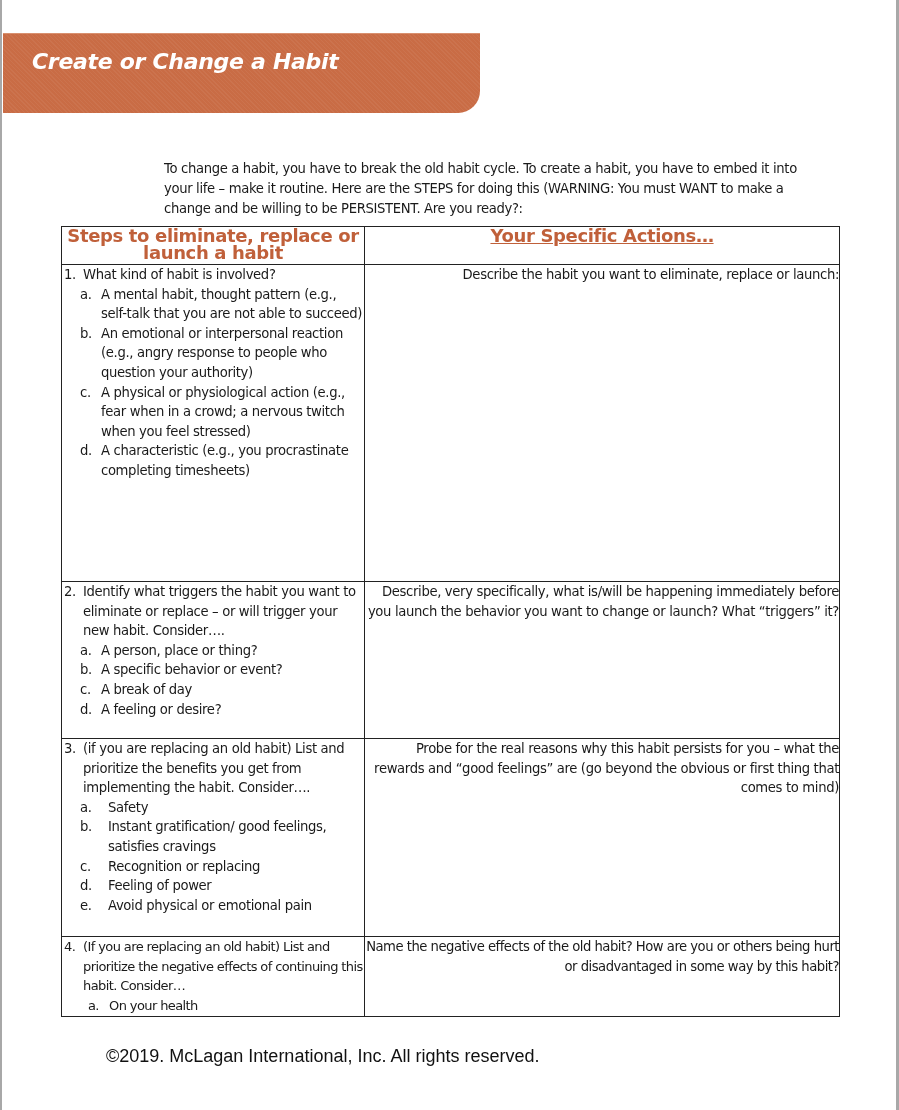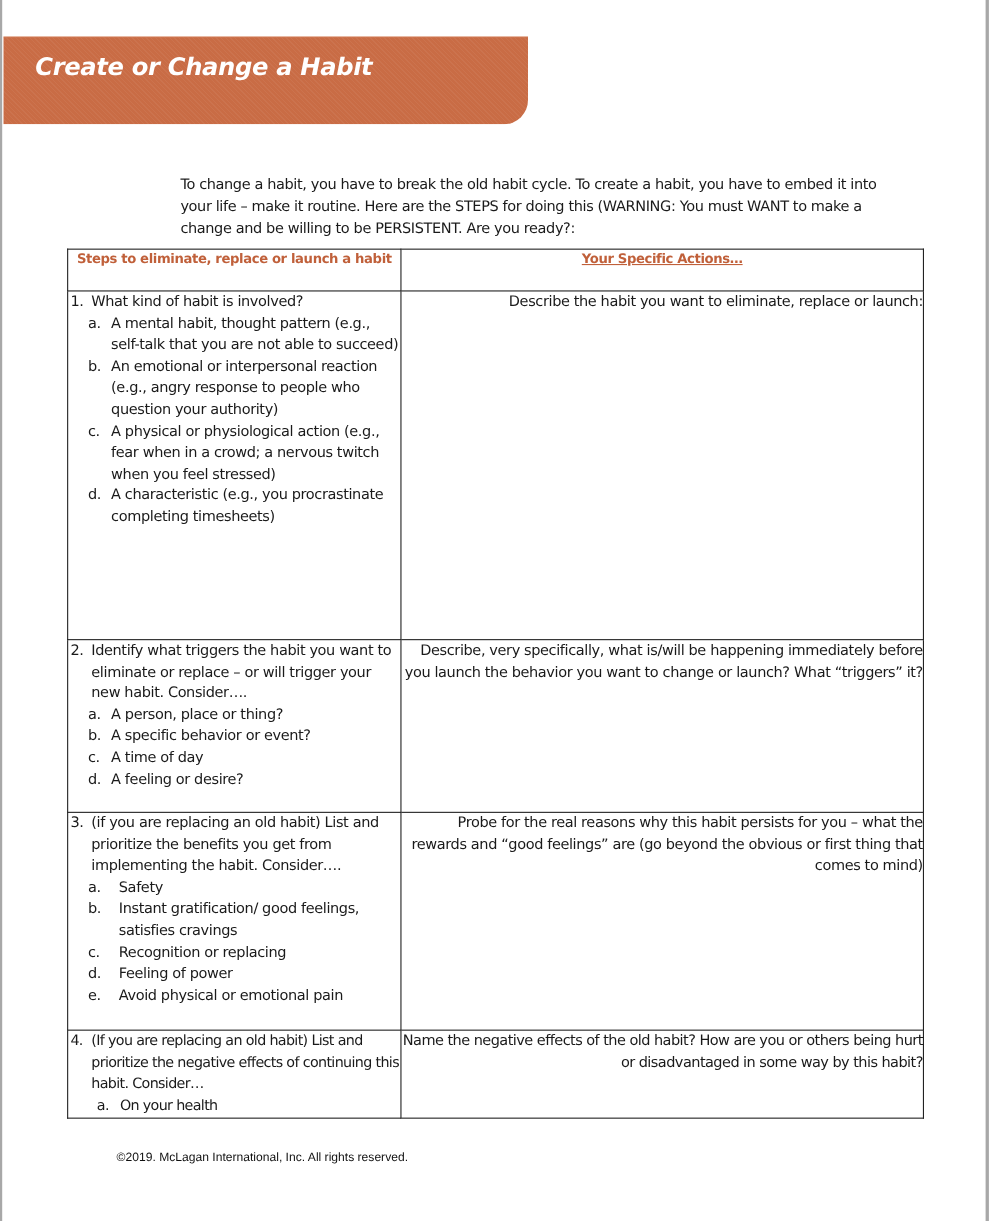--- a/index.html
+++ b/index.html
@@ -40,21 +40,21 @@
     position: absolute; left: 61px; top: 226px;
     width: 779px; border-collapse: collapse;
     font-family: "DejaVu Sans", sans-serif;
     font-size: 13.2px; letter-spacing: -0.35px; color: #1a1a1a;
   }
   table.habit-table td, table.habit-table th {
     border: 1px solid #222; vertical-align: top; padding: 0;
   }
   table.habit-table th {
     color: #c0603a; font-weight: bold; text-align: center;
-    line-height: 17px; height: 37px; font-size: 12px;
+    line-height: 17px; height: 37px; font-size: 18px;
   }
   th.col-left { width: 302px; padding: 1px 10px 0 10px; }
   th.col-right { padding-top: 1px; text-decoration: underline; }
   .row-1 td { height: 316px; }
   .row-2 td { height: 156px; }
   .row-3 td { height: 197px; }
   .row-4 td { height: 79px; }
   .step-cell { padding: 1px 6px 0 6px; line-height: 19.6px; }
   .step-head { display: flex; }
   .step-num { width: 19px; flex: none; padding-left: 2px; }
@@ -65,21 +65,21 @@
   .sub-item .sub-text { flex: 1; }
   .row-3 .sub-item .letter { width: 28px; }
   .row-4 .sub-item { padding-left: 26px; }
   .row-4 .sub-item .letter { width: 21px; }
   .row-4 .step-cell { font-size: 13px; letter-spacing: -0.6px; }
   .action-cell { text-align: right; padding: 2px 10px 0 10px; line-height: 19.6px; }
   .row-4 .action-cell { letter-spacing: -0.5px; }
   .footer {
     position: absolute; left: 106px; top: 1046px;
     font-family: "Liberation Sans", sans-serif;
-    font-size: 11px; color: #111;
+    font-size: 18px; color: #111;
   }
 </style>
 </head>
 <body>
 
 <div class="page-frame-left"></div>
 <div class="page-frame-right"></div>
 
 <div class="banner">
   <div class="banner-title">Create or Change a Habit</div>
@@ -136,21 +136,21 @@
           <li class="sub-item">
               <span class="letter">a.</span>
               <span class="sub-text">A person, place or thing?</span>
             </li>
           <li class="sub-item">
               <span class="letter">b.</span>
               <span class="sub-text">A specific behavior or event?</span>
             </li>
           <li class="sub-item">
               <span class="letter">c.</span>
-              <span class="sub-text">A time of day</span>
+              <span class="sub-text">A break of day</span>
             </li>
           <li class="sub-item">
               <span class="letter">d.</span>
               <span class="sub-text">A feeling or desire?</span>
             </li>
         </ul>
       </td>
       <td class="action-cell">
         <span>Describe, very specifically, what  is/will be happening immediately before you launch the behavior you want to change or launch? What “triggers” it?</span>
       </td>

